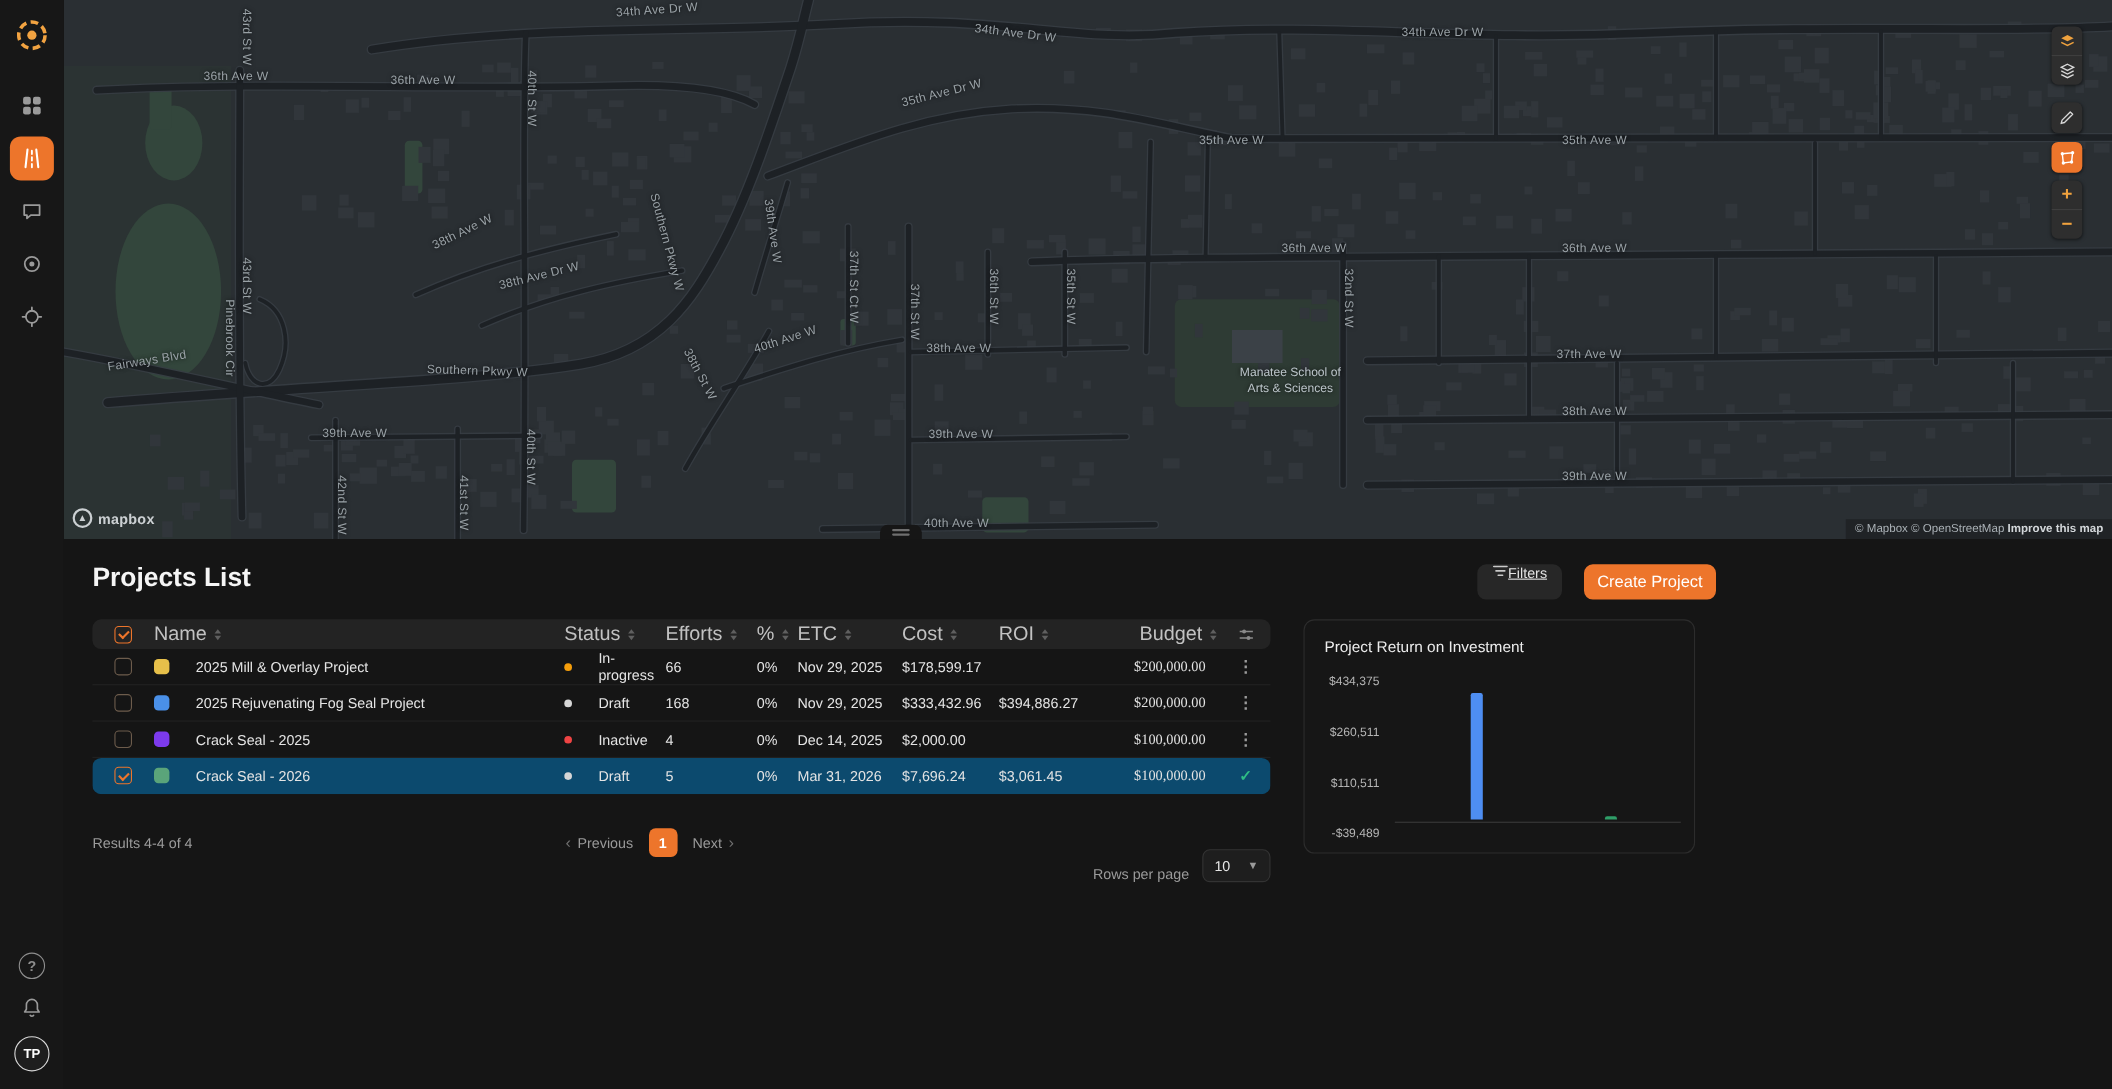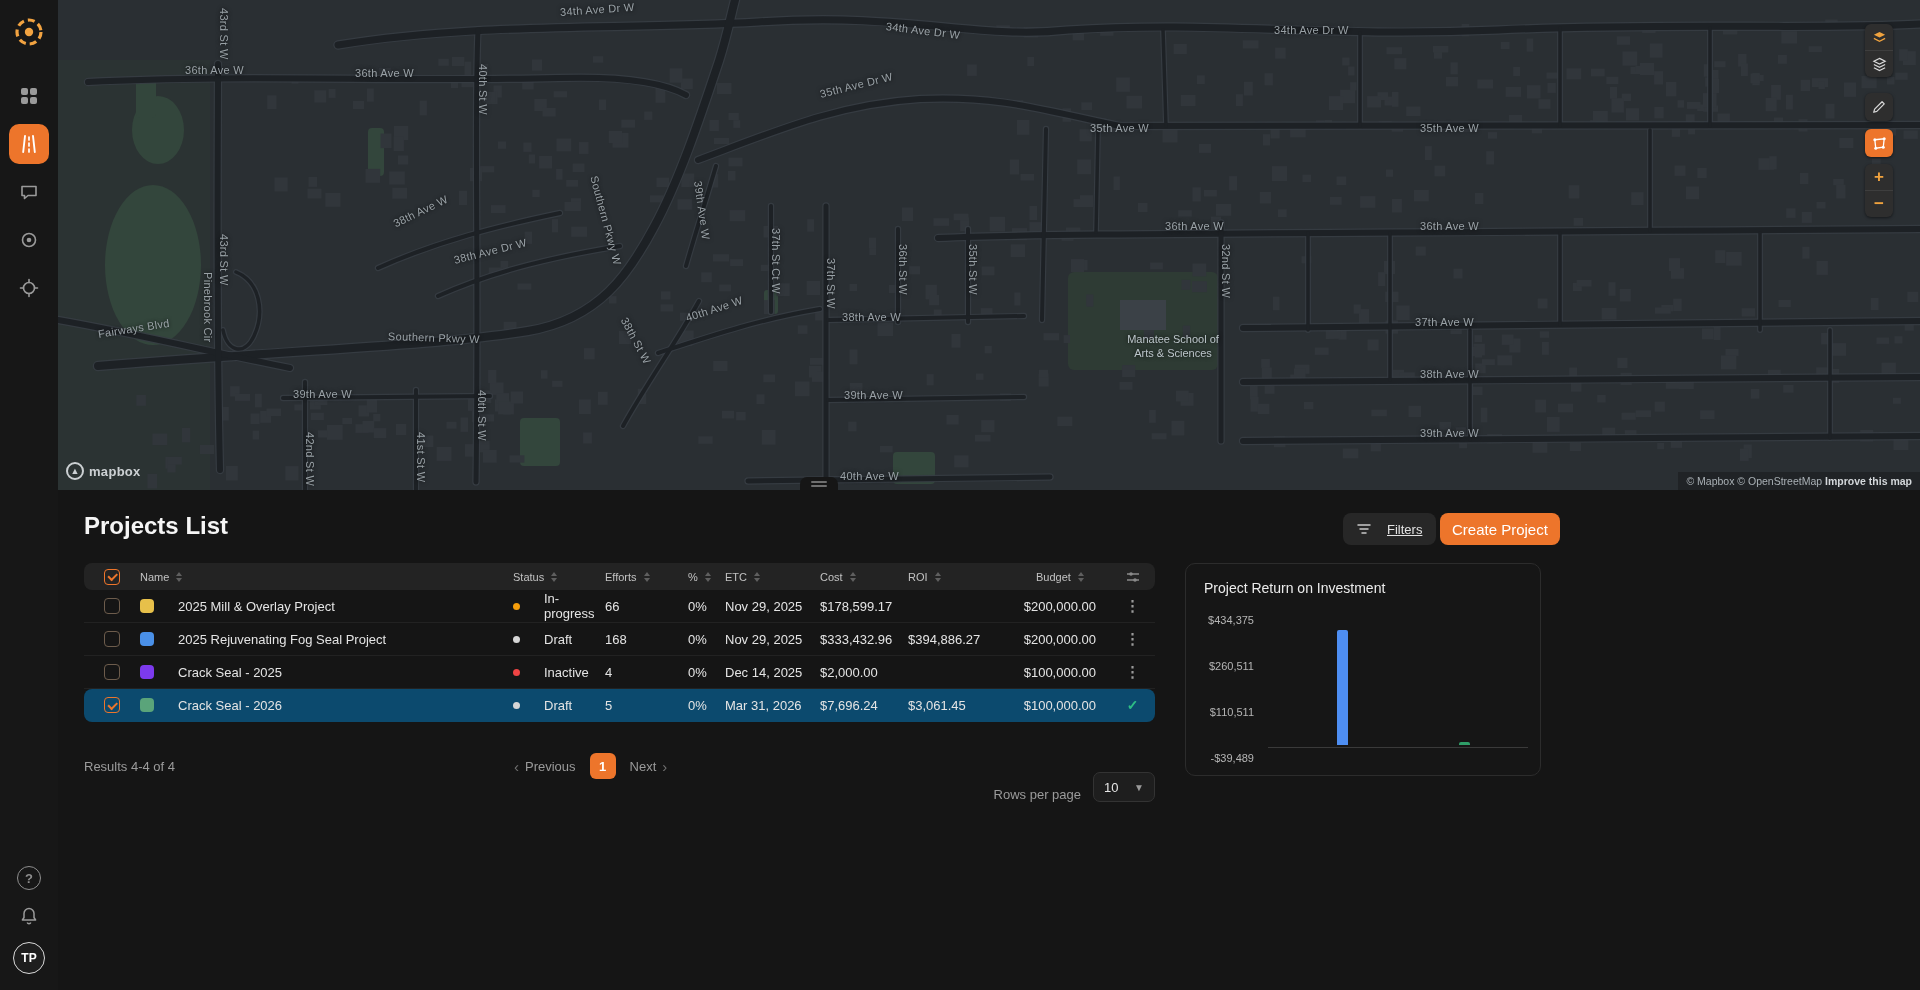--- a/index.html
+++ b/index.html
@@ -53,40 +53,40 @@
   .drag-handle span { width:16px; height:2px; background:#6f6f6f; border-radius:1px; }
 
   
   .panel { position:relative; width:1862px; height:500px; background:#151515; }
   .panel-title { position:absolute; left:26px; top:22px; color:#f5f5f5; font-size:24px; font-weight:700; }
   .search-box { position:absolute; left:178px; top:22px; width:235px; height:34px; background:#262626;
     border-radius:8px; display:flex; align-items:center; padding:0 10px; gap:8px; }
   .search-box input { flex:1; background:transparent; border:none; outline:none; color:#dcdcdc; font-size:13px; }
   .search-box input::placeholder { color:#8a8a8a; }
   .filters-btn { position:absolute; left:1285px; top:23px; height:32px; padding:0 14px; background:#272727;
-    border:none; border-radius:8px; color:#e3e3e3; font-size:13px; display:flex; align-items:center; gap:16px; cursor:pointer;text-decoration:underline; }
+    border:none; border-radius:8px; color:#e3e3e3; font-size:13px; display:flex; align-items:flex-start; gap:0; cursor:pointer;text-decoration:underline; }
   .create-btn { position:absolute; left:1382px; top:23px; height:32px; padding:0 12px; background:#ED752B;
     border:none; border-radius:8px; color:#fff; font-size:15px; display:flex; align-items:center; cursor:pointer; }
 
   
   .table { position:absolute; left:26px; top:73px; width:1071px; }
   .trow { display:grid; grid-template-columns:48px 373px 92px 83px 37px 95px 88px 100px 110px 45px;
     align-items:center; }
   .thead { background:#232323; border-radius:8px; height:27px; }
-  .hcell { display:flex; align-items:center; color:#c2c2c2; font-size:11px; padding-left:8px; }
+  .hcell { display:flex; align-items:center; color:#c2c2c2; font-size:18px; padding-left:8px; }
   .hcell.h-budget { padding-left:36px; }
   .hcell.h-action, .cell.c-action { justify-content:center; padding-left:0; display:flex; align-items:center; }
   .sort { display:inline-flex; flex-direction:column; gap:2px; margin-left:7px; }
   .sort i { width:0; height:0; border-left:3.5px solid transparent; border-right:3.5px solid transparent; }
   .sort i.up { border-bottom:4px solid #5f5f5f; }
   .sort i.down { border-top:4px solid #5f5f5f; }
   .tbody .trow { height:33px; border-bottom:1px solid #222; cursor:pointer; }
   .tbody .trow.selected { background:#0c4a6e; border-radius:8px; border-bottom-color:transparent; }
   .cell { color:#e4e4e4; font-size:13px; padding-left:8px; display:flex; align-items:center; gap:24px; }
-  .cell.c-budget { justify-content:flex-end; padding-right:14px; }
+  .cell.c-budget { justify-content:flex-end; padding-right:14px;font-family:Liberation Serif, serif; }
   .cb { width:16px; height:16px; border-radius:4px; border:1.5px solid #6d5c4c; display:inline-block;
     position:relative; cursor:pointer; }
   .cb.checked { border-color:#ED752B; }
   .cb.checked::after { content:''; position:absolute; left:3px; top:3.5px; width:7px; height:3.5px;
     border-left:2px solid #ED752B; border-bottom:2px solid #ED752B; transform:rotate(-45deg); }
   .cb-cell { display:flex; align-items:center; justify-content:center; }
   .swatch { width:14px; height:14px; border-radius:4px; flex:0 0 auto; }
   .dot { width:7px; height:7px; border-radius:50%; flex:0 0 auto; }
   .kebab { color:#9a9a9a; font-size:15px; font-weight:700; background:none; border:none; cursor:pointer; }
   .rowcheck { color:#2ebd85; font-size:14px; font-weight:700; }

